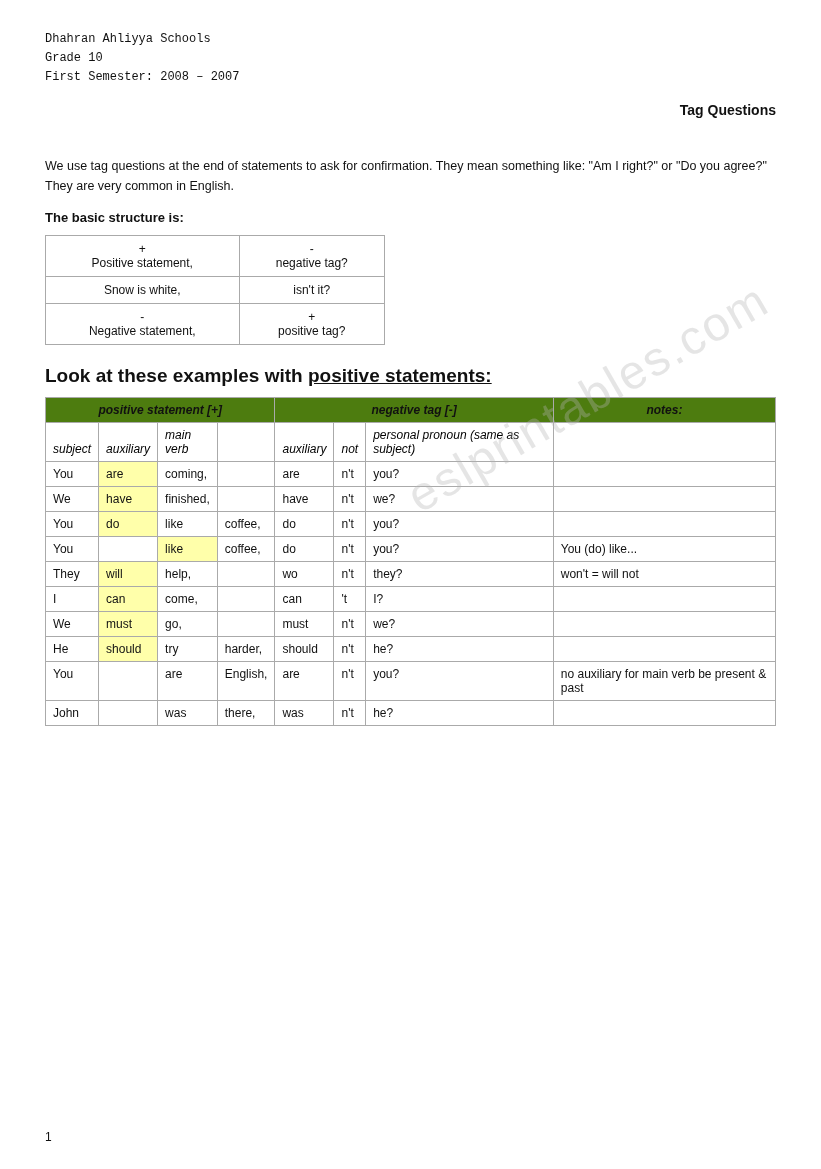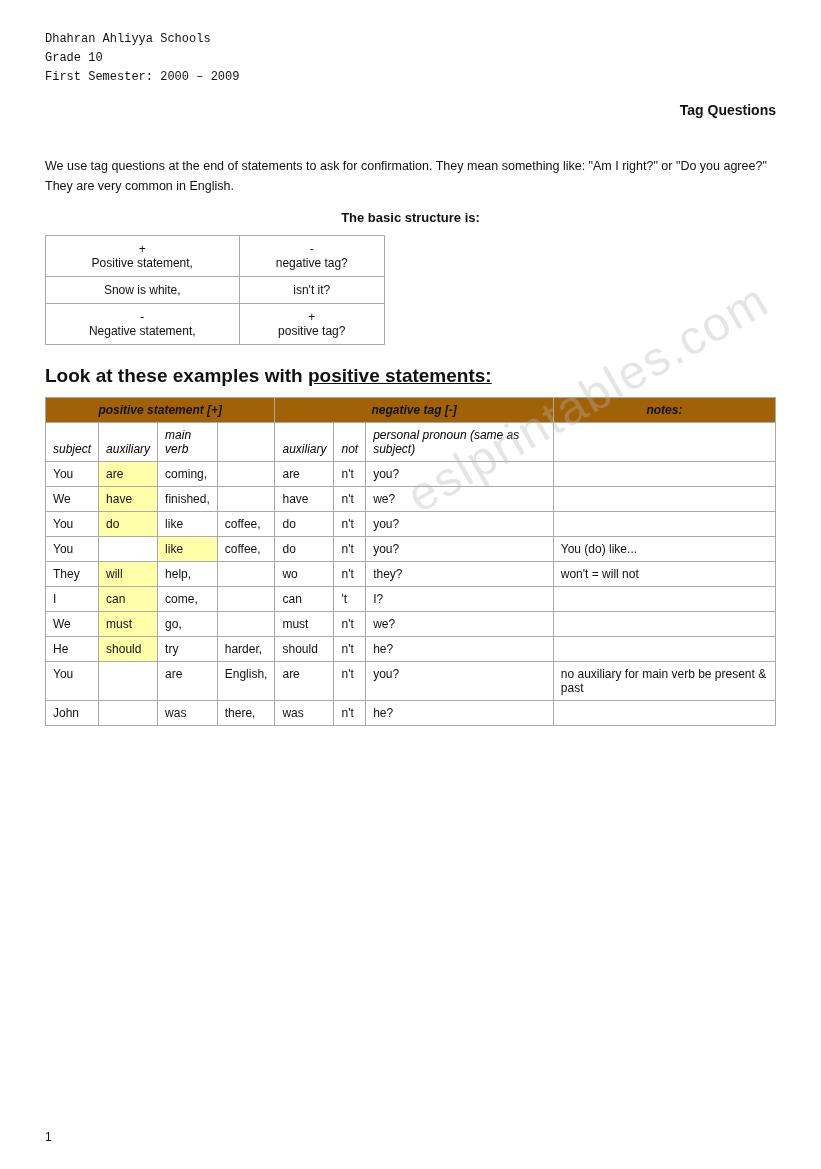--- a/index.html
+++ b/index.html
@@ -29,21 +29,20 @@
       font-size: 12.5px;
       line-height: 1.6;
       margin-bottom: 14px;
     }
     .section-heading {
       font-family: Arial, sans-serif;
       font-weight: bold;
       font-size: 13px;
       margin-bottom: 10px;
       margin-top: 12px;
-      text-align: center;
     }
     
     .basic-table {
       border-collapse: collapse;
       width: 340px;
       margin-bottom: 20px;
     }
     .basic-table td {
       border: 1px solid #aaa;
       padding: 6px 16px;
@@ -69,21 +68,21 @@
     }
     .main-table th, .main-table td {
       border: 1px solid #aaa;
       padding: 5px 7px;
       font-family: Arial, sans-serif;
       font-size: 12px;
       vertical-align: top;
     }
     .main-table th {
       font-weight: bold;
-      background: #a16207;
+      background: #4d7c0f;
     }
     .col-header-pos {
       font-weight: bold;
       font-style: italic;
     }
     .col-header-neg {
       font-weight: bold;
       font-style: italic;
     }
     .col-header-notes {
@@ -116,21 +115,21 @@
       font-family: Arial, sans-serif;
       font-size: 12px;
     }
   </style>
 </head>
 <body>
 
 <div class="header">
   <div>Dhahran Ahliyya Schools</div>
   <div>Grade 10</div>
-  <div>First Semester: 2000 – 2009</div>
+  <div>First Semester: 2008 – 2007</div>
 </div>
 
 <div class="title">Tag Questions</div>
 
 <div class="intro">
   <br>
   <p>We use tag questions at the end of statements to ask for confirmation. They mean something like: "Am I right?" or "Do you agree?" They are very common in English.</p>
 </div>
 
 <div class="section-heading">The basic structure is:</div>

